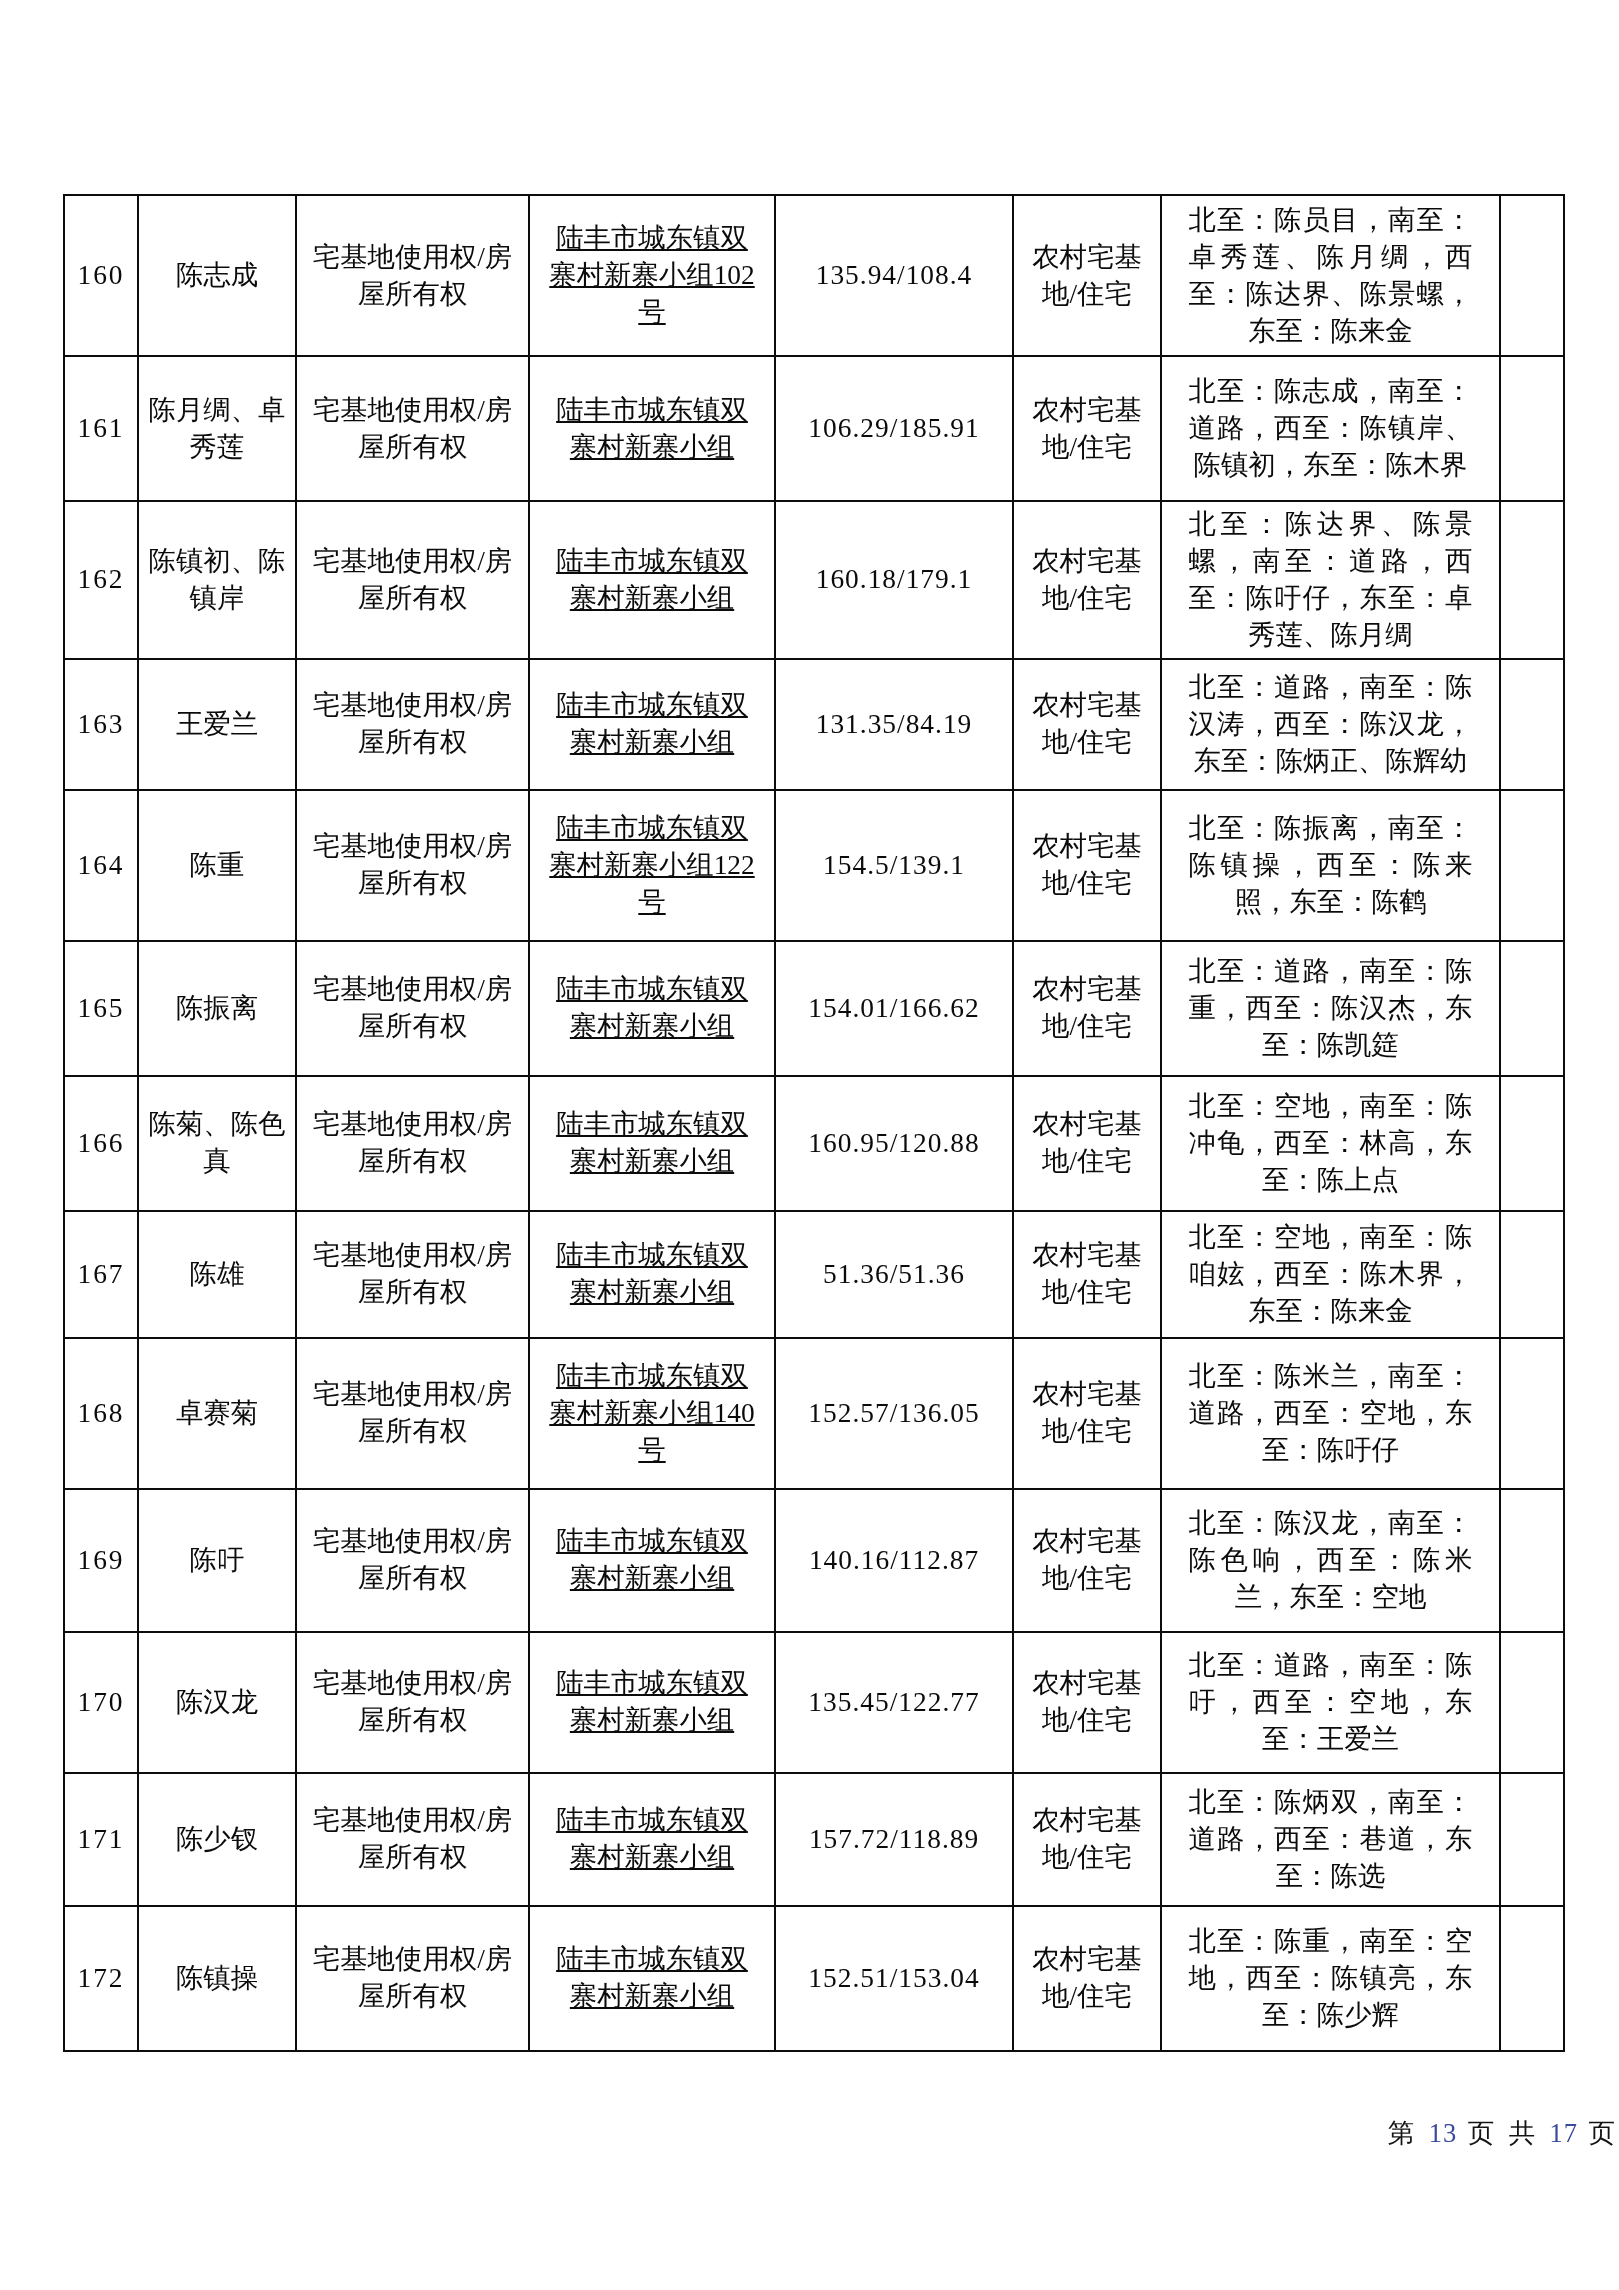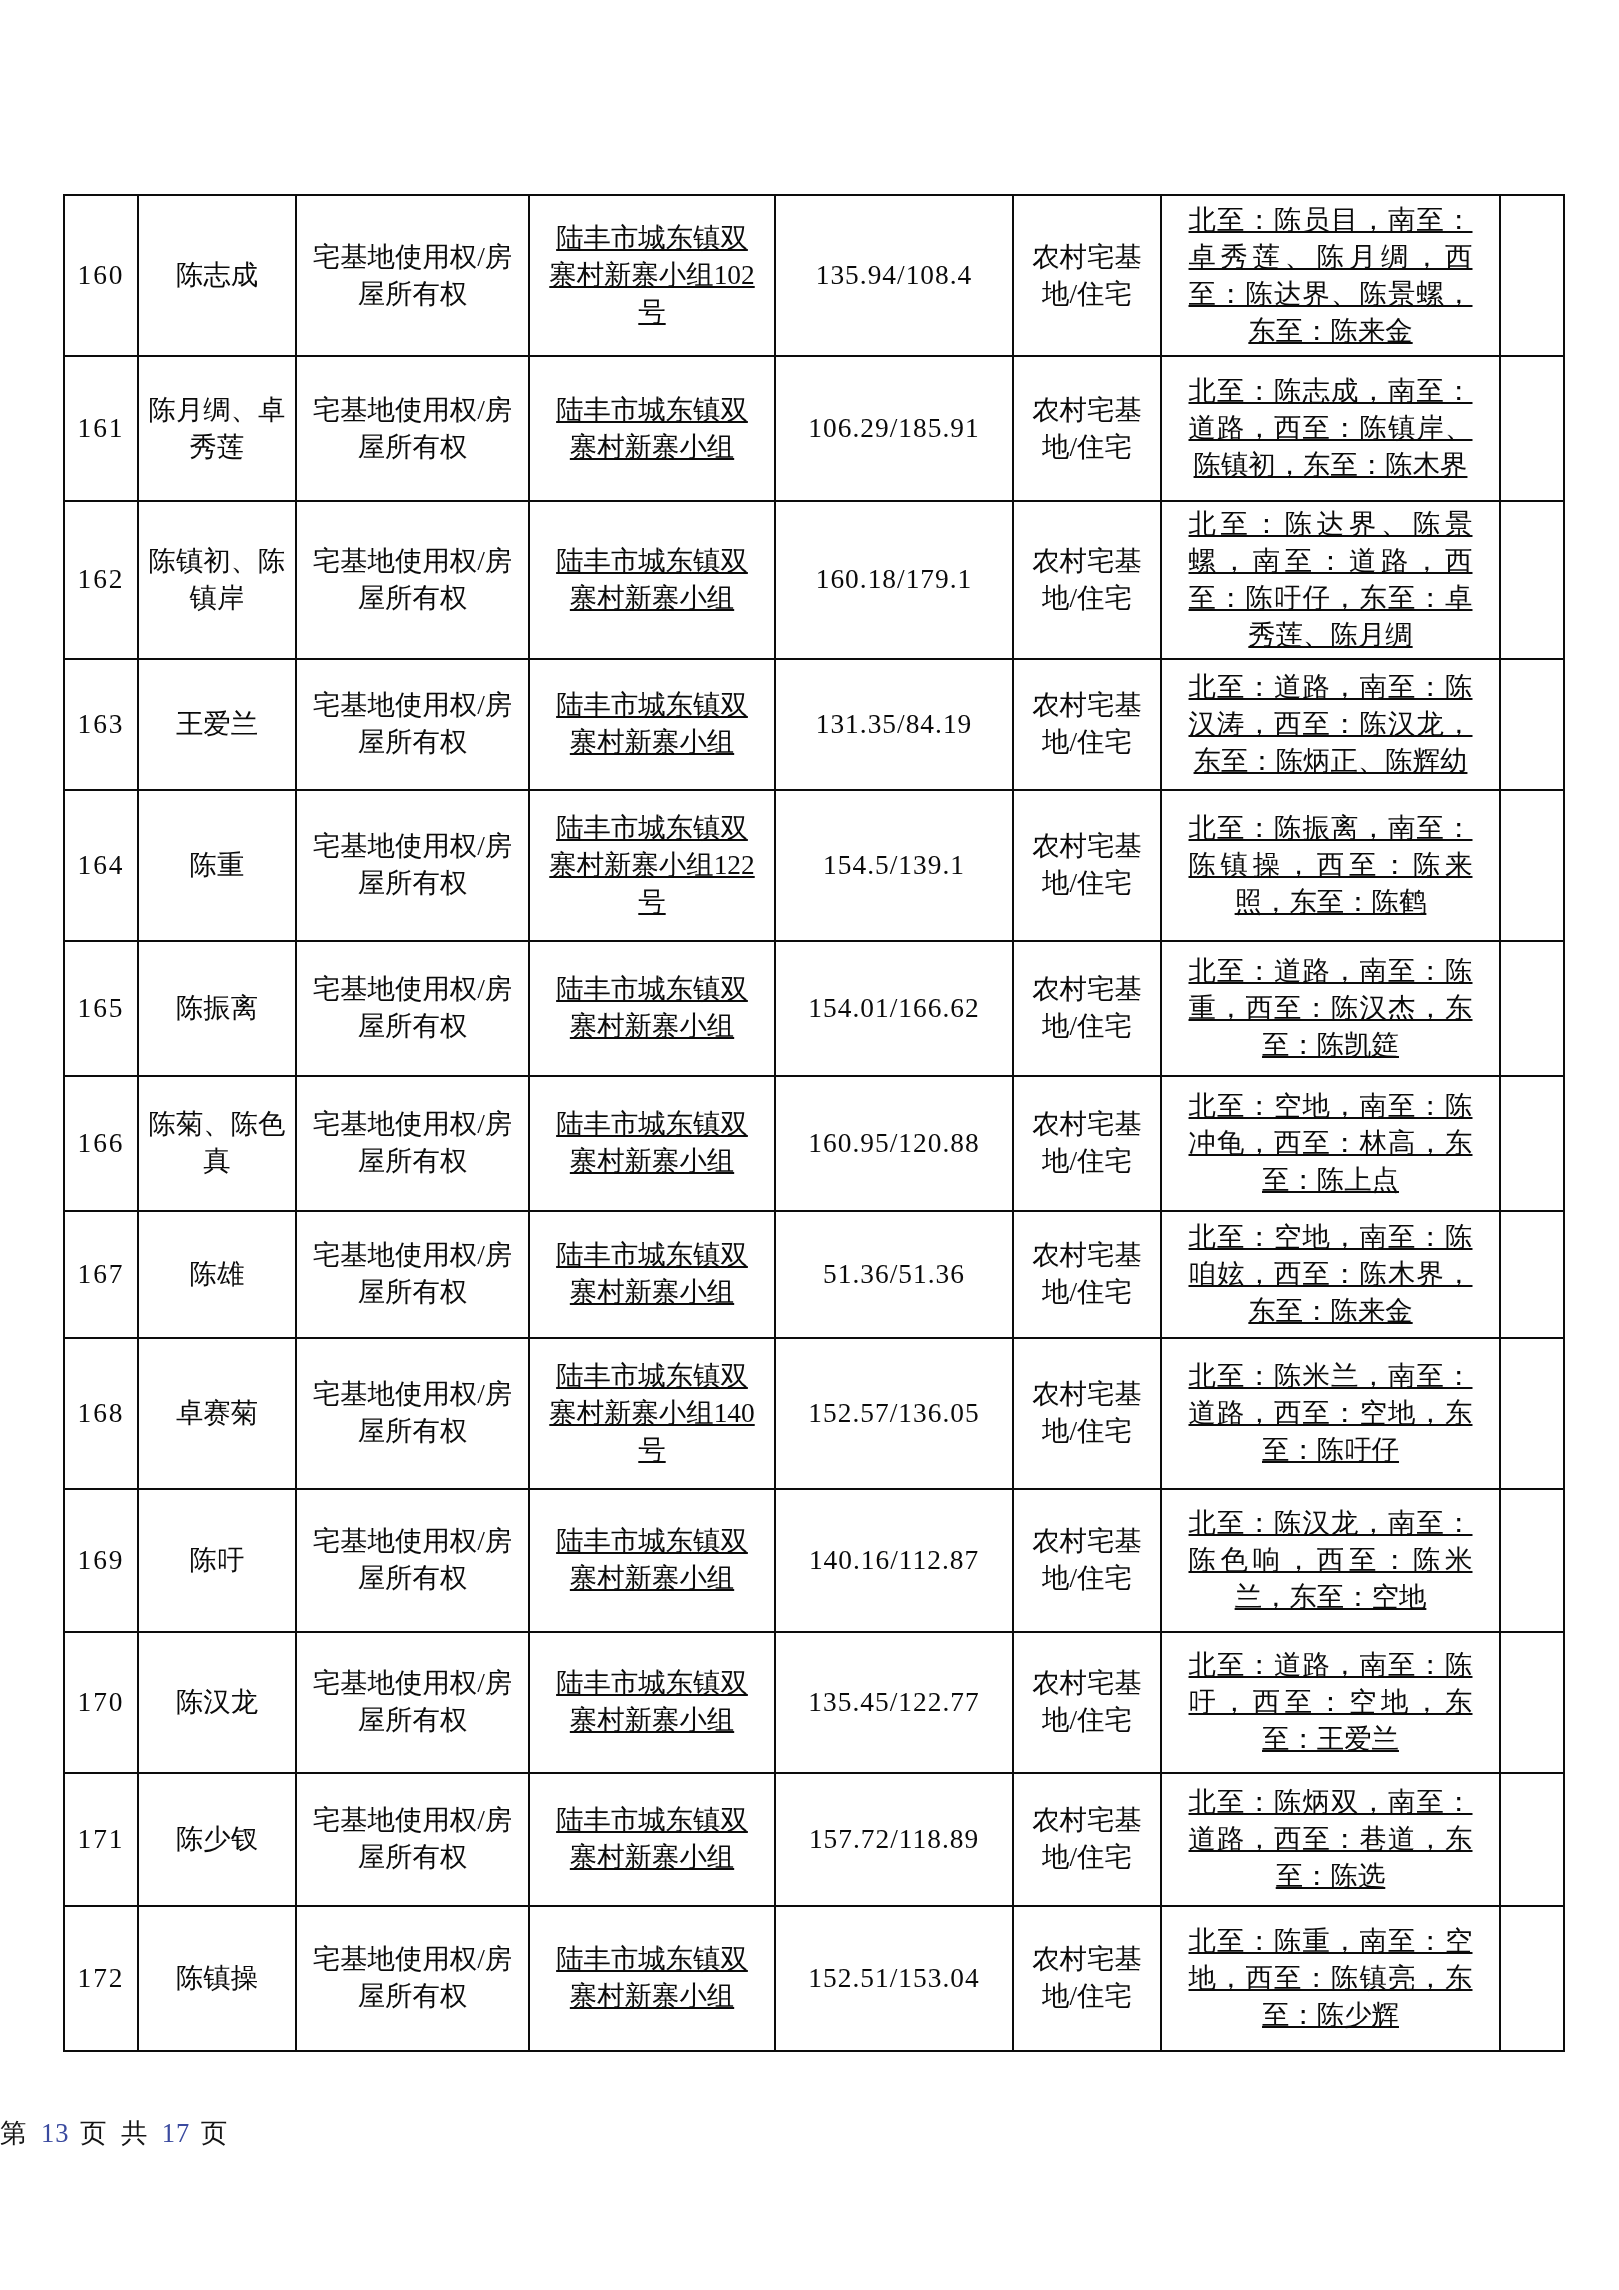--- a/index.html
+++ b/index.html
@@ -31,28 +31,27 @@
   td.c-no{padding:3.9px 3.9px;letter-spacing:2px;margin-top:39px;}
   td.c-name{padding:3.9px 3.9px;}
   td.c-rights{padding:3.9px 15.7px;}
   td.c-location{padding:3.9px 17.6px;text-decoration:underline;}
   td.c-area{padding:3.9px 7.8px;letter-spacing:1px;text-align:center;}
   td.c-type{padding:3.9px 9.8px;border-radius:16px;}
   td.c-boundary{
     padding:3.9px 26.5px;
     text-align:justify;
     text-align-last:center;
-    text-decoration:underline;
   }
   td.c-note{padding:0;}
   .footer{
     position:absolute;
     left:0;top:2115px;
     width:1619px;
-    text-align:left;
+    text-align:right;
     font-size:26.5px;
     letter-spacing:3.9px;
     color:#141414;
   }
   .footer .pgnum{color:#3a4a9f;letter-spacing:1px;}
 </style>
 </head>
 <body>
 
 <div class="page">

